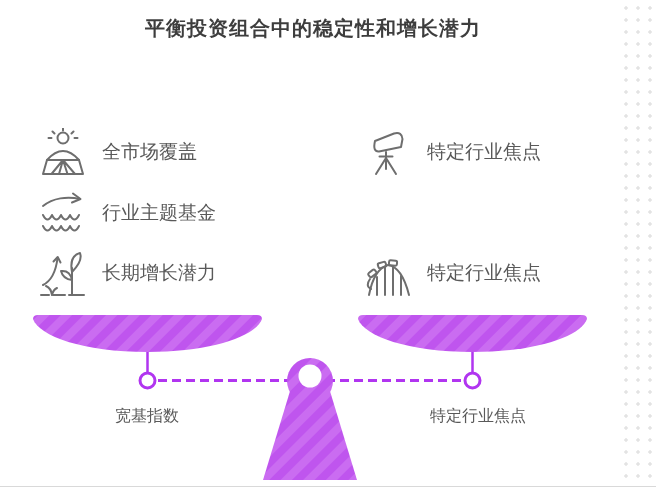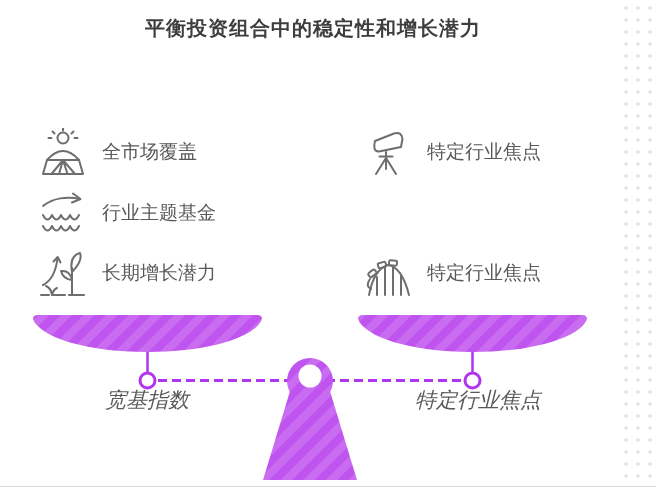--- a/index.html
+++ b/index.html
@@ -39,21 +39,21 @@
   .row-1 { top:126px; }
   .row-2 { top:187px; }
   .row-3 { top:247px; }
   .scale-svg { position:absolute; left:0; top:308px; }
   .stripe-base { fill:var(--accent-purple); }
   .stripe-light { fill:var(--accent-purple-light); }
   .hanger { stroke:var(--beam-purple); stroke-width:2.5; }
   .pivot-ring { stroke:var(--beam-purple); stroke-width:3; fill:#ffffff; }
   .beam { stroke:var(--beam-purple); stroke-width:3; stroke-dasharray:9 5; }
   .scale-caption {
-    position:absolute; top:386px; font-size:21px; color:var(--body-text); white-space:nowrap;font-style:italic;
+    position:absolute; top:406px; font-size:16px; color:var(--body-text); white-space:nowrap;
   }
   .caption-left { left:147px; transform:translateX(-50%); }
   .caption-right { left:478px; transform:translateX(-50%); }
 </style>
 </head>
 <body>
 
 <div class="canvas">
 
   <div class="dot-grid"></div>

